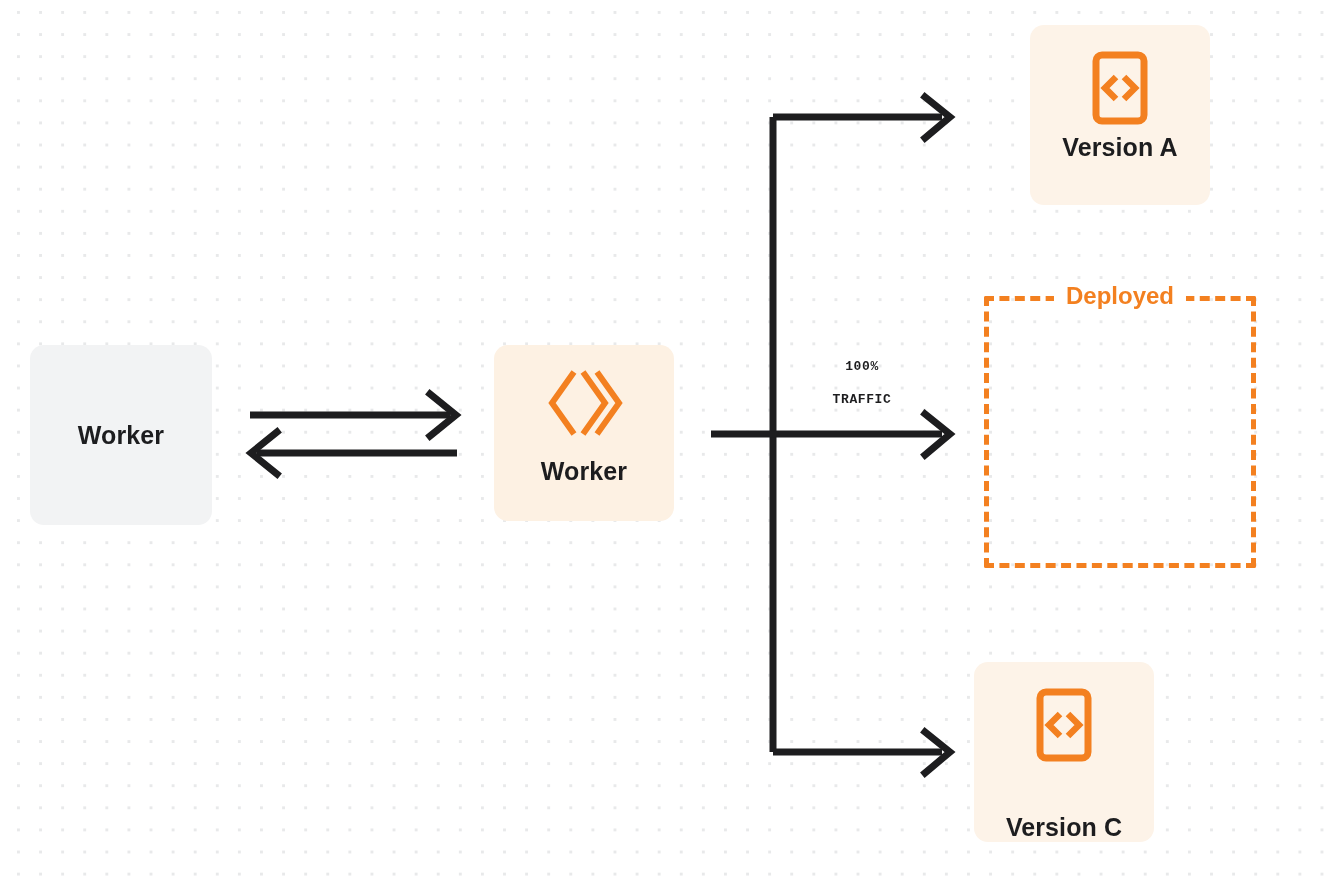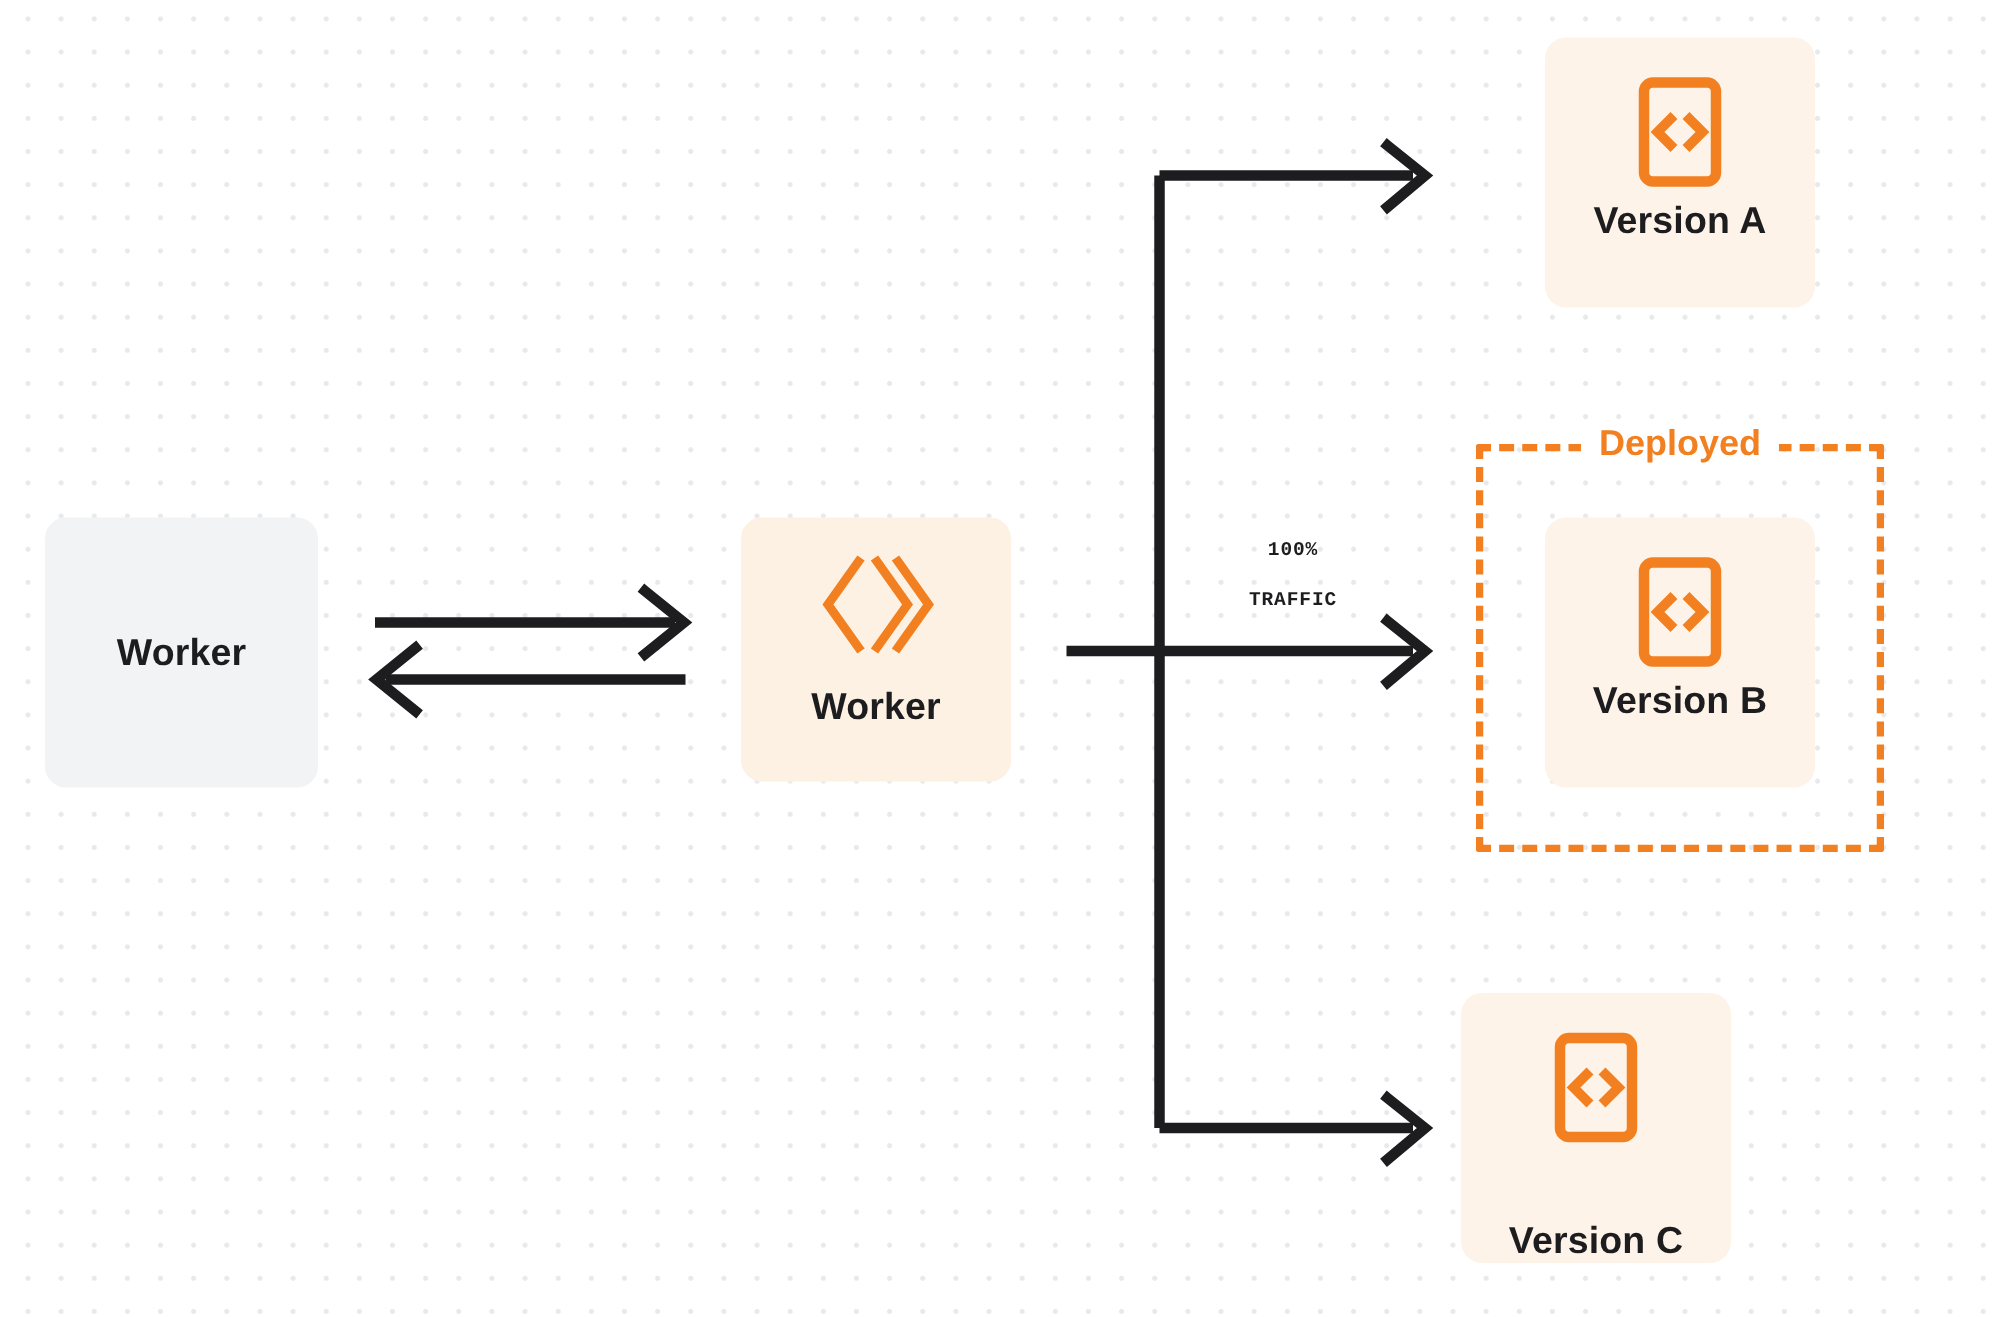--- a/index.html
+++ b/index.html
@@ -179,28 +179,20 @@
 
   <div class="node version-node version-a">
     <svg class="code-icon" viewBox="0 0 56 74">
       <rect x="4" y="4" width="48" height="66" rx="6" ry="6" fill="none" stroke="#F38020" stroke-width="7"></rect>
       <polyline points="24,26 13,37 24,48" fill="none" stroke="#F38020" stroke-width="6.5" stroke-linecap="butt" stroke-linejoin="miter"></polyline>
       <polyline points="32,26 43,37 32,48" fill="none" stroke="#F38020" stroke-width="6.5" stroke-linecap="butt" stroke-linejoin="miter"></polyline>
     </svg>
     <span class="node-label">Version A</span>
   </div>
 
-  <div class="node version-node version-b">
-    <svg class="code-icon" viewBox="0 0 56 74">
-      <rect x="4" y="4" width="48" height="66" rx="6" ry="6" fill="none" stroke="#F38020" stroke-width="7"></rect>
-      <polyline points="24,26 13,37 24,48" fill="none" stroke="#F38020" stroke-width="6.5" stroke-linecap="butt" stroke-linejoin="miter"></polyline>
-      <polyline points="32,26 43,37 32,48" fill="none" stroke="#F38020" stroke-width="6.5" stroke-linecap="butt" stroke-linejoin="miter"></polyline>
-    </svg>
-    <span class="node-label">Version B</span>
-  </div>
 
   <div class="node version-node version-c">
     <svg class="code-icon" viewBox="0 0 56 74">
       <rect x="4" y="4" width="48" height="66" rx="6" ry="6" fill="none" stroke="#F38020" stroke-width="7"></rect>
       <polyline points="24,26 13,37 24,48" fill="none" stroke="#F38020" stroke-width="6.5" stroke-linecap="butt" stroke-linejoin="miter"></polyline>
       <polyline points="32,26 43,37 32,48" fill="none" stroke="#F38020" stroke-width="6.5" stroke-linecap="butt" stroke-linejoin="miter"></polyline>
     </svg>
     <span class="node-label">Version C</span>
   </div>
 

